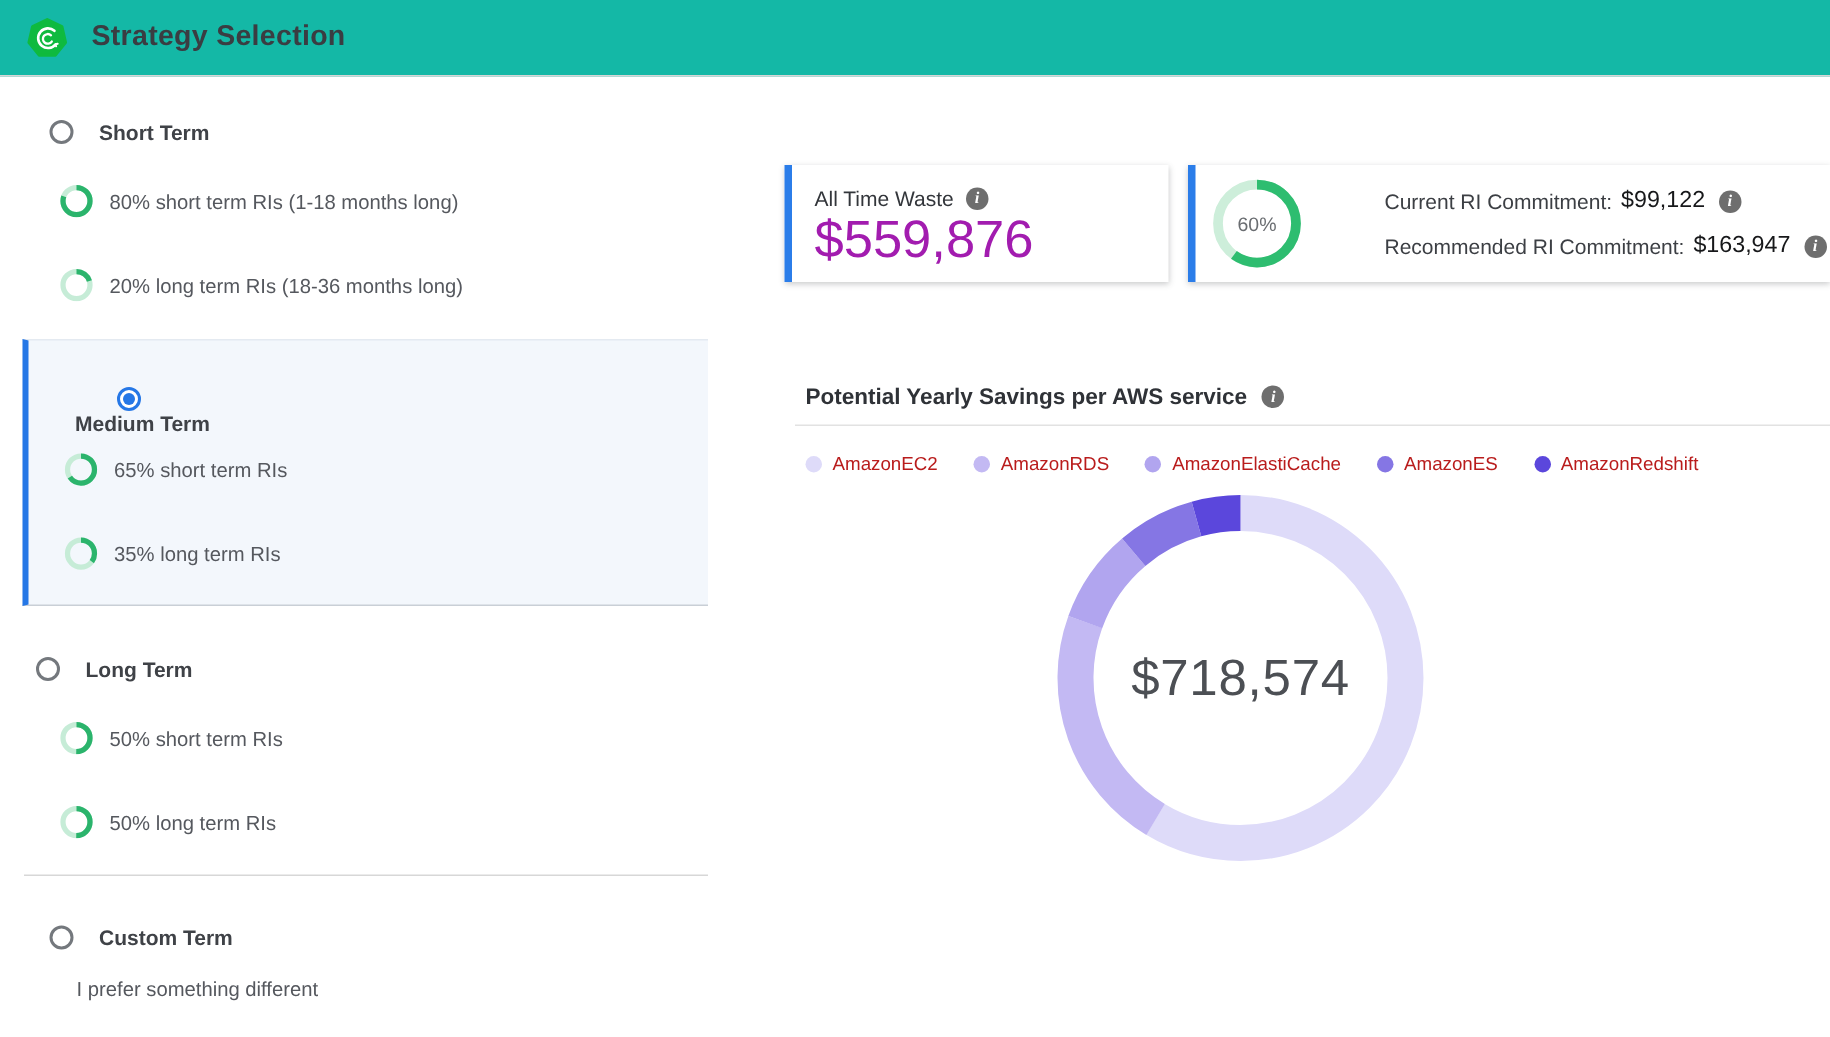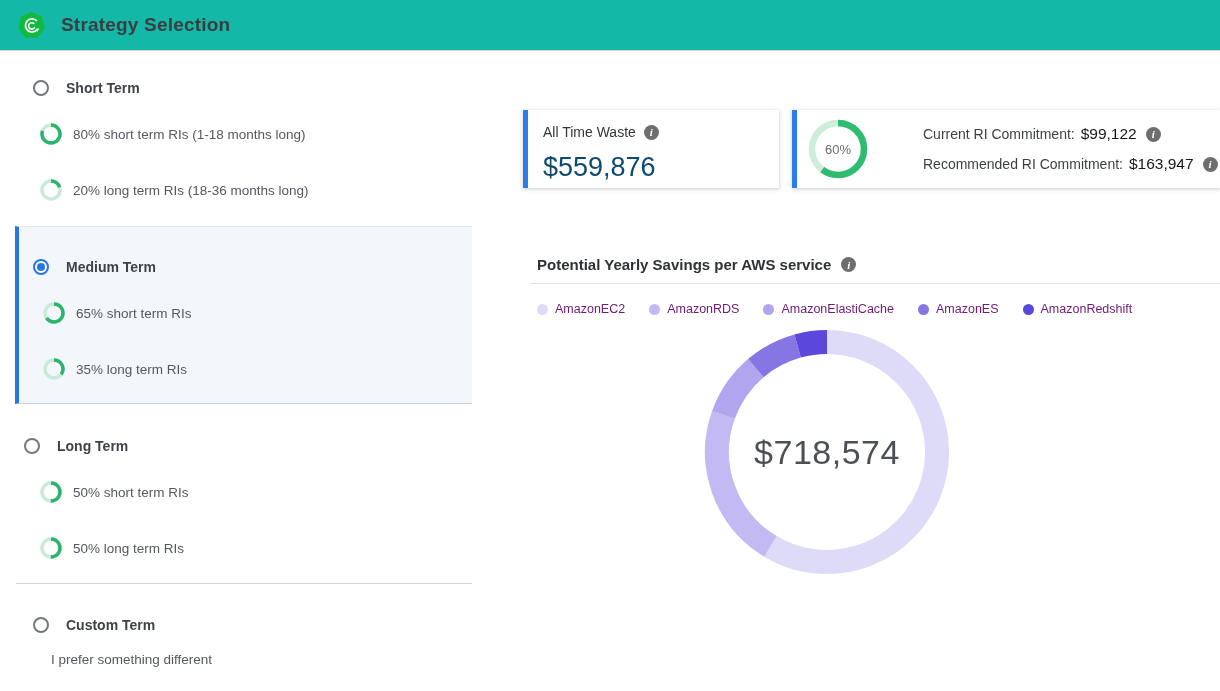--- a/index.html
+++ b/index.html
@@ -28,21 +28,21 @@
 
   .section-divider { position:absolute; left:16px; top:583px; width:456px; height:1px; background:#d7d7d7; }
   .custom-desc { position:absolute; left:51px; top:652px; font-size:13.5px; color:#55585e; }
 
   
   .kpi-card { position:absolute; top:110px; height:78px; background:#fff;
     border-left:5px solid #2b7de9; box-shadow:0 1px 4px rgba(60,64,67,.28); }
   .card-waste { left:523px; width:256px; padding:14px 0 0 15px; }
   .card-title-row { display:flex; align-items:center; gap:8px; }
   .card-title { font-size:14px; font-weight:normal; color:#33363b; }
-  .card-value-big { margin-top:12px; font-size:27px; color:#0c4a6e; }
+  .card-value-big { margin-top:0; font-size:35px; color:#a21caf; }
 
   .card-commitment { left:792px; width:428px; display:flex; align-items:center; }
   .gauge-wrap { position:relative; width:60px; height:60px; margin-left:11px; flex:0 0 auto; }
   .gauge-text { position:absolute; inset:0; display:flex; align-items:center; justify-content:center;
     font-size:13px; color:#6a6d71; }
   .commit-rows { margin-left:55px; }
   .commit-row { display:flex; align-items:center; height:30px; }
   .commit-label { font-size:14px; color:#3c3f44; }
   .commit-value { margin-left:6px; font-size:15.5px; font-weight:normal; color:#17181a; }
 
@@ -52,21 +52,21 @@
   .commit-row .info-icon { margin-left:9px; }
 
   
   .chart-title-row { position:absolute; left:537px; top:256px; display:flex; align-items:center; gap:10px; }
   .chart-title { font-size:15px; font-weight:bold; color:#2f3237; }
   .chart-divider { position:absolute; left:530px; top:283px; width:690px; height:1px; background:#e2e2e2; }
 
   .legend { position:absolute; left:537px; top:302px; display:flex; align-items:center; gap:24px; }
   .legend-item { display:flex; align-items:center; gap:7px; cursor:pointer; }
   .legend-dot { width:11px; height:11px; border-radius:50%; }
-  .legend-label { font-size:12.5px; color:#701a75; }
+  .legend-label { font-size:12.5px; color:#b91c1c; }
 
   .donut-wrap { position:absolute; left:697px; top:322px; width:260px; height:260px; }
   .donut-center { position:absolute; inset:0; display:flex; align-items:center; justify-content:center;
     font-size:34px; color:#4c4f54; letter-spacing:.5px; }
 </style>
 </head>
 <body>
 
 <div id="app">
 
@@ -93,21 +93,21 @@
   </div>
   <div class="option-row" style="left:40px; top:179px;">
     <svg width="22" height="22">
         <circle cx="11" cy="11" r="9" fill="none" stroke="#c6ecd7" stroke-width="3.5" stroke-dasharray="56.548667764616276 56.548667764616276" transform="rotate(-90 11 11)"></circle>
         <circle cx="11" cy="11" r="9" fill="none" stroke="#2bb46c" stroke-width="3.5" stroke-dasharray="11.309733552923255 56.548667764616276" transform="rotate(-90 11 11)"></circle>
       </svg>
     <span class="option-label">20% long term RIs (18-36 months long)</span>
   </div>
 
   <div class="selected-panel"></div>
-  <div class="radio-row" style="left:33px; top:258px;">
+  <div class="radio-row" style="left:33px; top:258px;flex-direction:column;">
     <span class="radio selected"></span>
     <span class="radio-label">Medium Term</span>
   </div>
   <div class="option-row" style="left:43px; top:302px;">
     <svg width="22" height="22">
         <circle cx="11" cy="11" r="9" fill="none" stroke="#c6ecd7" stroke-width="3.5" stroke-dasharray="56.548667764616276 56.548667764616276" transform="rotate(-90 11 11)"></circle>
         <circle cx="11" cy="11" r="9" fill="none" stroke="#2bb46c" stroke-width="3.5" stroke-dasharray="36.75663404700058 56.548667764616276" transform="rotate(-90 11 11)"></circle>
       </svg>
     <span class="option-label">65% short term RIs</span>
   </div>

